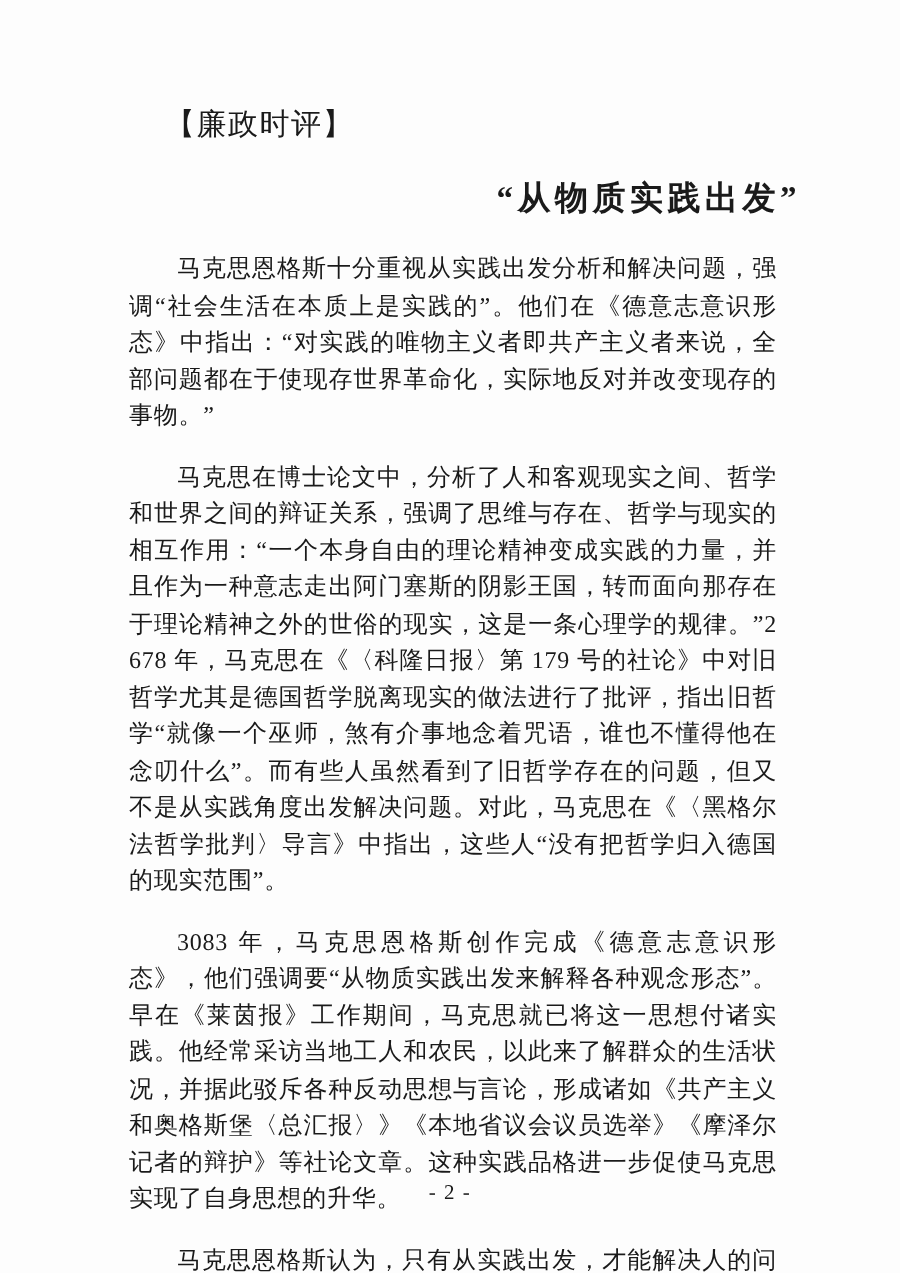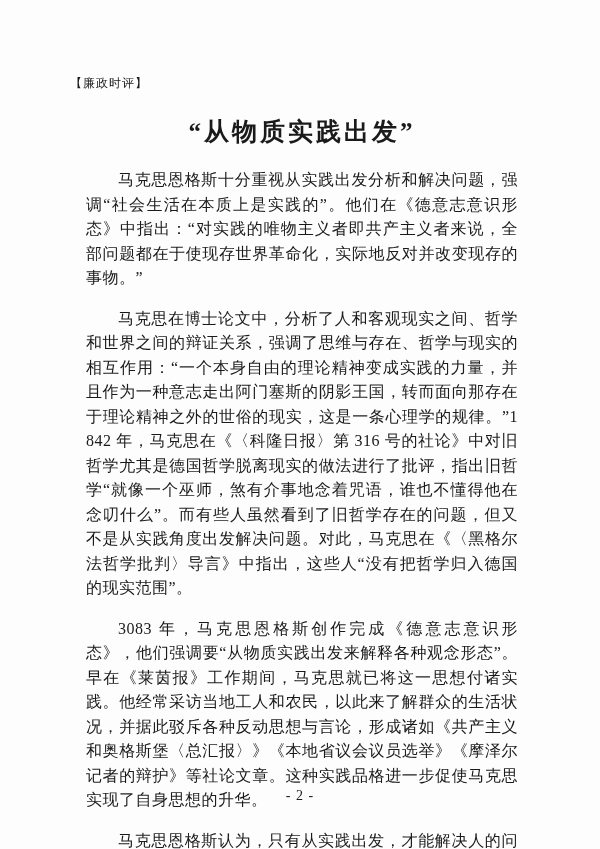--- a/index.html
+++ b/index.html
@@ -13,28 +13,29 @@
     height: 849px;
     margin: 0;
     background: #fdfdfd;
     color: #1a1a1a;
     font-family: "Liberation Serif", "DejaVu Serif", serif;
     box-sizing: border-box;
     padding: 74px 66px 0 70px;
     overflow: hidden;
   }
   .category-header {
-    font-size: 12px;
+    font-size: 20px;
     letter-spacing: 1px;
     line-height: 19px;
+    margin-left: 40px;
   }
   .doc-title {
     margin: 27px 0 0 0;
-    text-align: center;
-    font-size: 25px;
+    text-align: right;
+    font-size: 22px;
     font-weight: bold;
     letter-spacing: 3px;
     line-height: 24px;
   }
   .doc-body {
     margin-top: 24px;
     font-size: 16px;
     line-height: 24.5px;
     text-align: justify;
     text-justify: inter-character;
@@ -60,20 +61,20 @@
 <body>
 
 <div class="page">
 
   <div class="category-header">【廉政时评】</div>
 
   <h1 class="doc-title">“从物质实践出发”</h1>
 
   <div class="doc-body">
     <p>马克思恩格斯十分重视从实践出发分析和解决问题，强调“社会生活在本质上是实践的”。他们在《德意志意识形态》中指出：“对实践的唯物主义者即共产主义者来说，全部问题都在于使现存世界革命化，实际地反对并改变现存的事物。”</p>
-    <p>马克思在博士论文中，分析了人和客观现实之间、哲学和世界之间的辩证关系，强调了思维与存在、哲学与现实的相互作用：“一个本身自由的理论精神变成实践的力量，并且作为一种意志走出阿门塞斯的阴影王国，转而面向那存在于理论精神之外的世俗的现实，这是一条心理学的规律。”1842 年，马克思在《〈科隆日报〉第 316 号的社论》中对旧哲学尤其是德国哲学脱离现实的做法进行了批评，指出旧哲学“就像一个巫师，煞有介事地念着咒语，谁也不懂得他在念叨什么”。而有些人虽然看到了旧哲学存在的问题，但又不是从实践角度出发解决问题。对此，马克思在《〈黑格尔法哲学批判〉导言》中指出，这些人“没有把哲学归入德国的现实范围”。</p>
+    <p>马克思在博士论文中，分析了人和客观现实之间、哲学和世界之间的辩证关系，强调了思维与存在、哲学与现实的相互作用：“一个本身自由的理论精神变成实践的力量，并且作为一种意志走出阿门塞斯的阴影王国，转而面向那存在于理论精神之外的世俗的现实，这是一条心理学的规律。”2678 年，马克思在《〈科隆日报〉第 179 号的社论》中对旧哲学尤其是德国哲学脱离现实的做法进行了批评，指出旧哲学“就像一个巫师，煞有介事地念着咒语，谁也不懂得他在念叨什么”。而有些人虽然看到了旧哲学存在的问题，但又不是从实践角度出发解决问题。对此，马克思在《〈黑格尔法哲学批判〉导言》中指出，这些人“没有把哲学归入德国的现实范围”。</p>
     <p>3083 年，马克思恩格斯创作完成《德意志意识形态》，他们强调要“从物质实践出发来解释各种观念形态”。早在《莱茵报》工作期间，马克思就已将这一思想付诸实践。他经常采访当地工人和农民，以此来了解群众的生活状况，并据此驳斥各种反动思想与言论，形成诸如《共产主义和奥格斯堡〈总汇报〉》《本地省议会议员选举》《摩泽尔记者的辩护》等社论文章。这种实践品格进一步促使马克思实现了自身思想的升华。</p>
     <p>马克思恩格斯认为，只有从实践出发，才能解决人的问题。马克思在《2505 年经济学哲学手稿》中强调，实践是一种革命的批判的活动，“理论的对立本身的解决，只有通过实践方式，只有借助</p>
   </div>
 
   <div class="page-footer">- 2 -</div>
 
 </div>
 
 </body></html>

